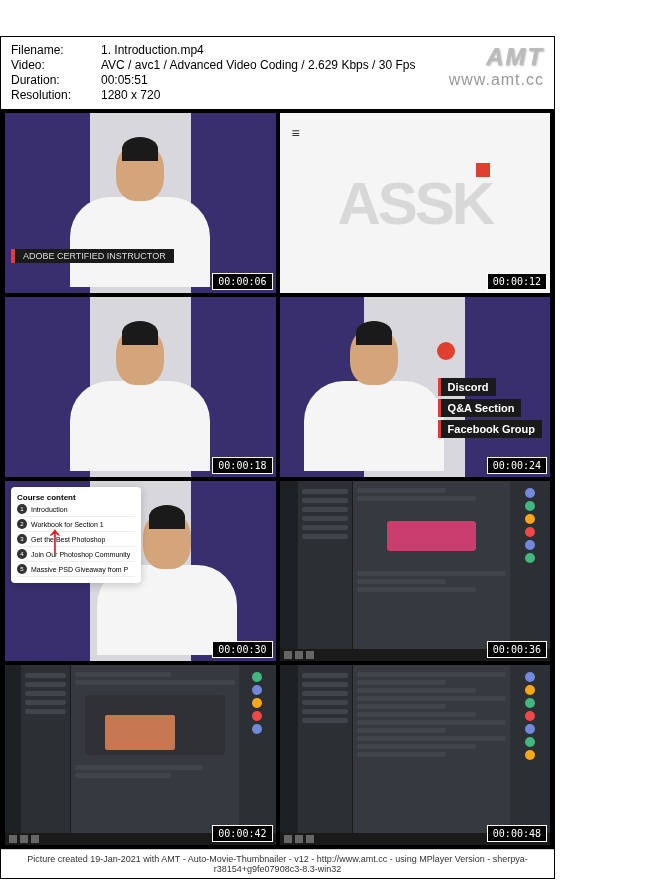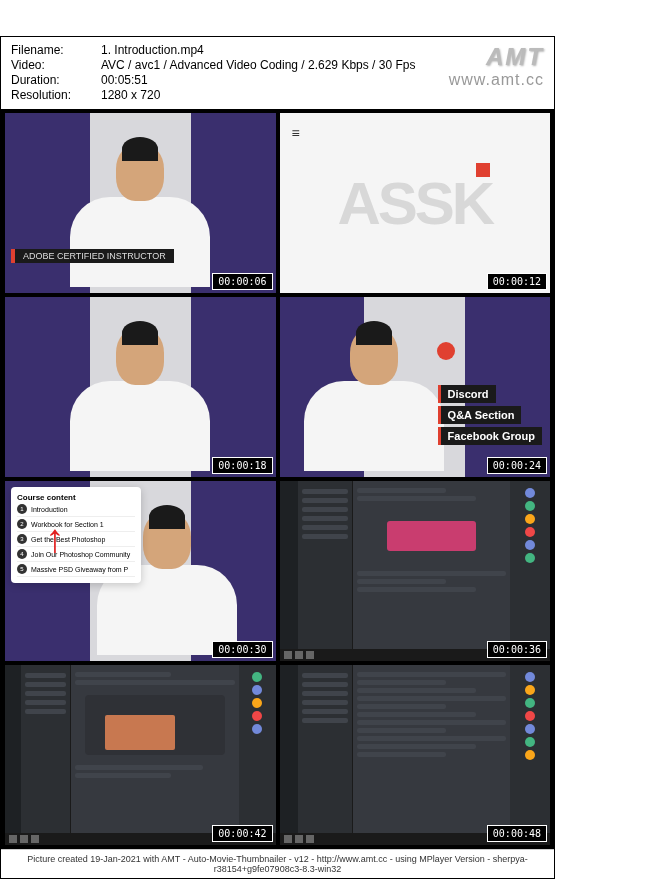--- a/index.html
+++ b/index.html
@@ -23,21 +23,21 @@
 .presenter-body { position: absolute; bottom: 0; left: 50%; transform: translateX(-50%); width: 150px; height: 150px; }
 .presenter-head { width: 48px; height: 58px; background: #d4a57a; border-radius: 45% 45% 40% 40%; margin: 0 auto; position: relative; }
 .presenter-hair { position: absolute; top: -6px; left: 6px; right: 6px; height: 24px; background: #1a1a1a; border-radius: 50% 50% 0 0; }
 .presenter-shirt { width: 140px; height: 90px; background: #f5f5f5; border-radius: 40px 40px 0 0; margin: 0 auto; margin-top: -4px; }
 .lower-third { position: absolute; left: 6px; bottom: 30px; }
 .lt-name { background: #1a1a1a; color: #fff; font-weight: bold; font-size: 13px; padding: 3px 8px; border-left: 4px solid #e04030; }
 .lt-title { background: #1a1a1a; color: #ddd; font-size: 9px; padding: 2px 8px; margin-top: 2px; border-left: 4px solid #e04030; }
 .thumb-text { background: #f5f5f5; display: flex; align-items: center; justify-content: center; position: relative; }
 .big-letters { font-size: 60px; font-weight: 900; color: #d8d8d8; letter-spacing: -3px; line-height: 0.85; }
 .orange-dot { position: absolute; right: 60px; top: 50px; width: 14px; height: 14px; background: #e04030; }
-.callout-box { position: absolute; right: 8px; bottom: 30px; }
+.callout-box { position: absolute; right: 8px; bottom: 37px; }
 .callout-line { background: #1a1a1a; color: #fff; font-weight: bold; font-size: 11px; padding: 3px 7px; margin-bottom: 2px; border-left: 3px solid #e04030; display: inline-block; }
 .thumb-tooltip { position: absolute; left: 6px; top: 6px; background: #fff; border-radius: 4px; box-shadow: 0 2px 8px rgba(0,0,0,0.2); padding: 6px; width: 130px; font-size: 7px; }
 .tooltip-item { padding: 2px 0; border-bottom: 1px solid #eee; display: flex; align-items: center; gap: 4px; }
 .tooltip-num { background: #333; color: #fff; border-radius: 50%; width: 10px; height: 10px; font-size: 6px; display: flex; align-items: center; justify-content: center; }
 .red-arrow { position: absolute; left: 40px; top: 35px; color: #e02020; font-size: 40px; font-weight: bold; }
 .thumb-discord { background: #2c2f33; }
 .discord-layout { display: flex; height: 100%; }
 .discord-sidebar { width: 18px; background: #1e2124; }
 .discord-channels { width: 55px; background: #2c2f33; padding: 4px 2px; border-right: 1px solid #1a1a1a; }
 .discord-main { flex: 1; background: #36393f; padding: 4px; position: relative; }

